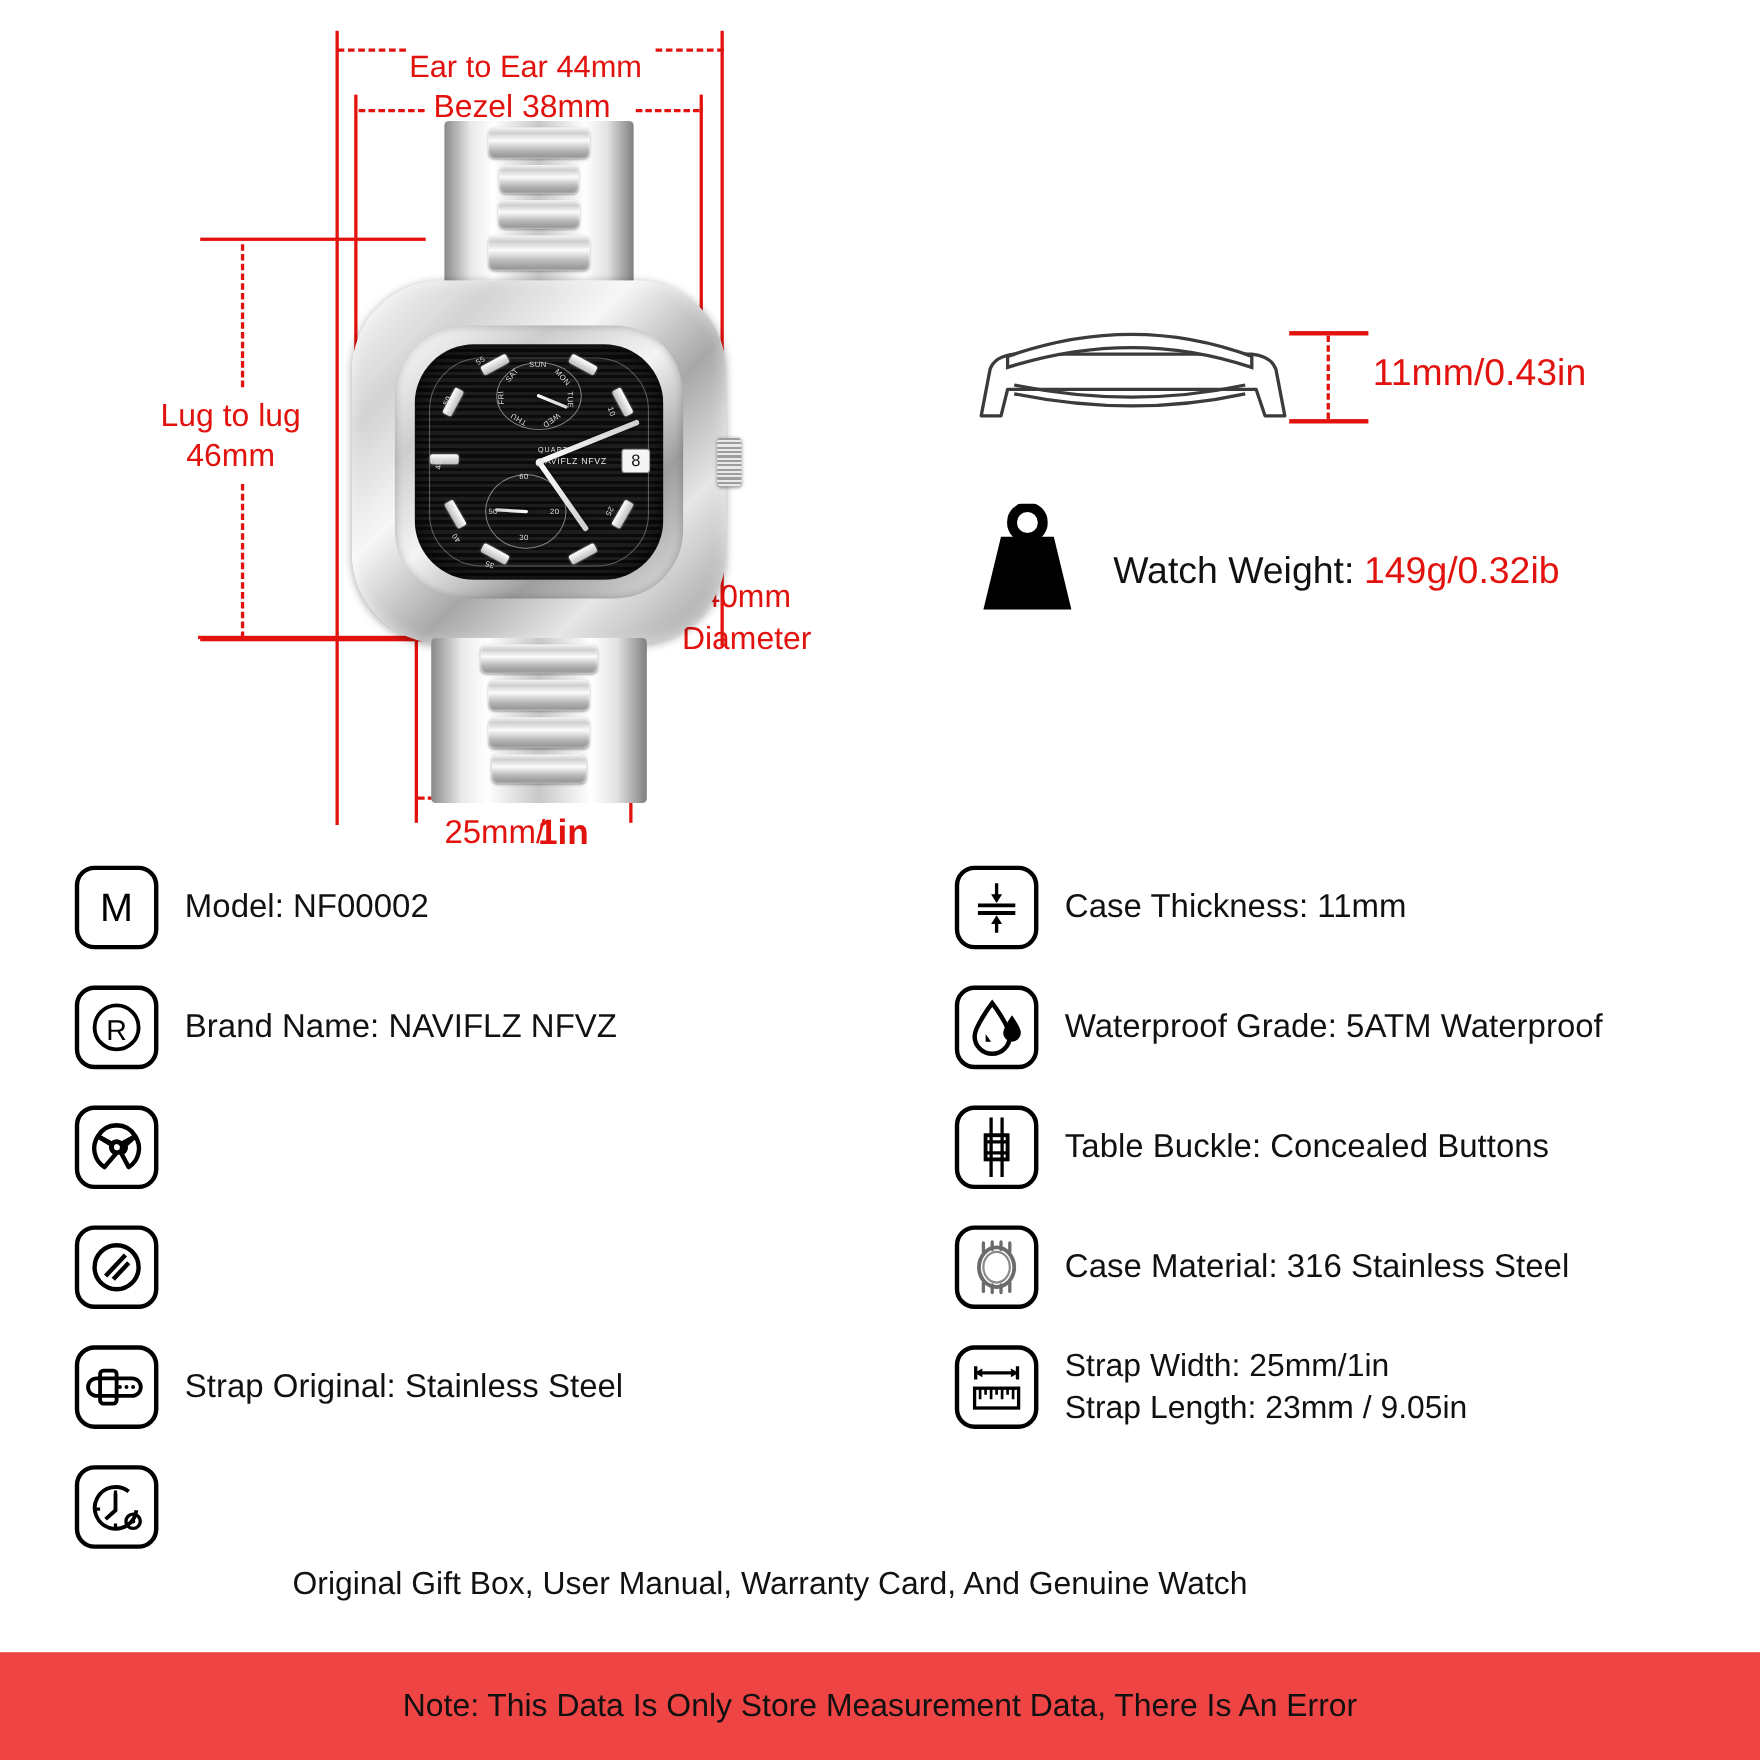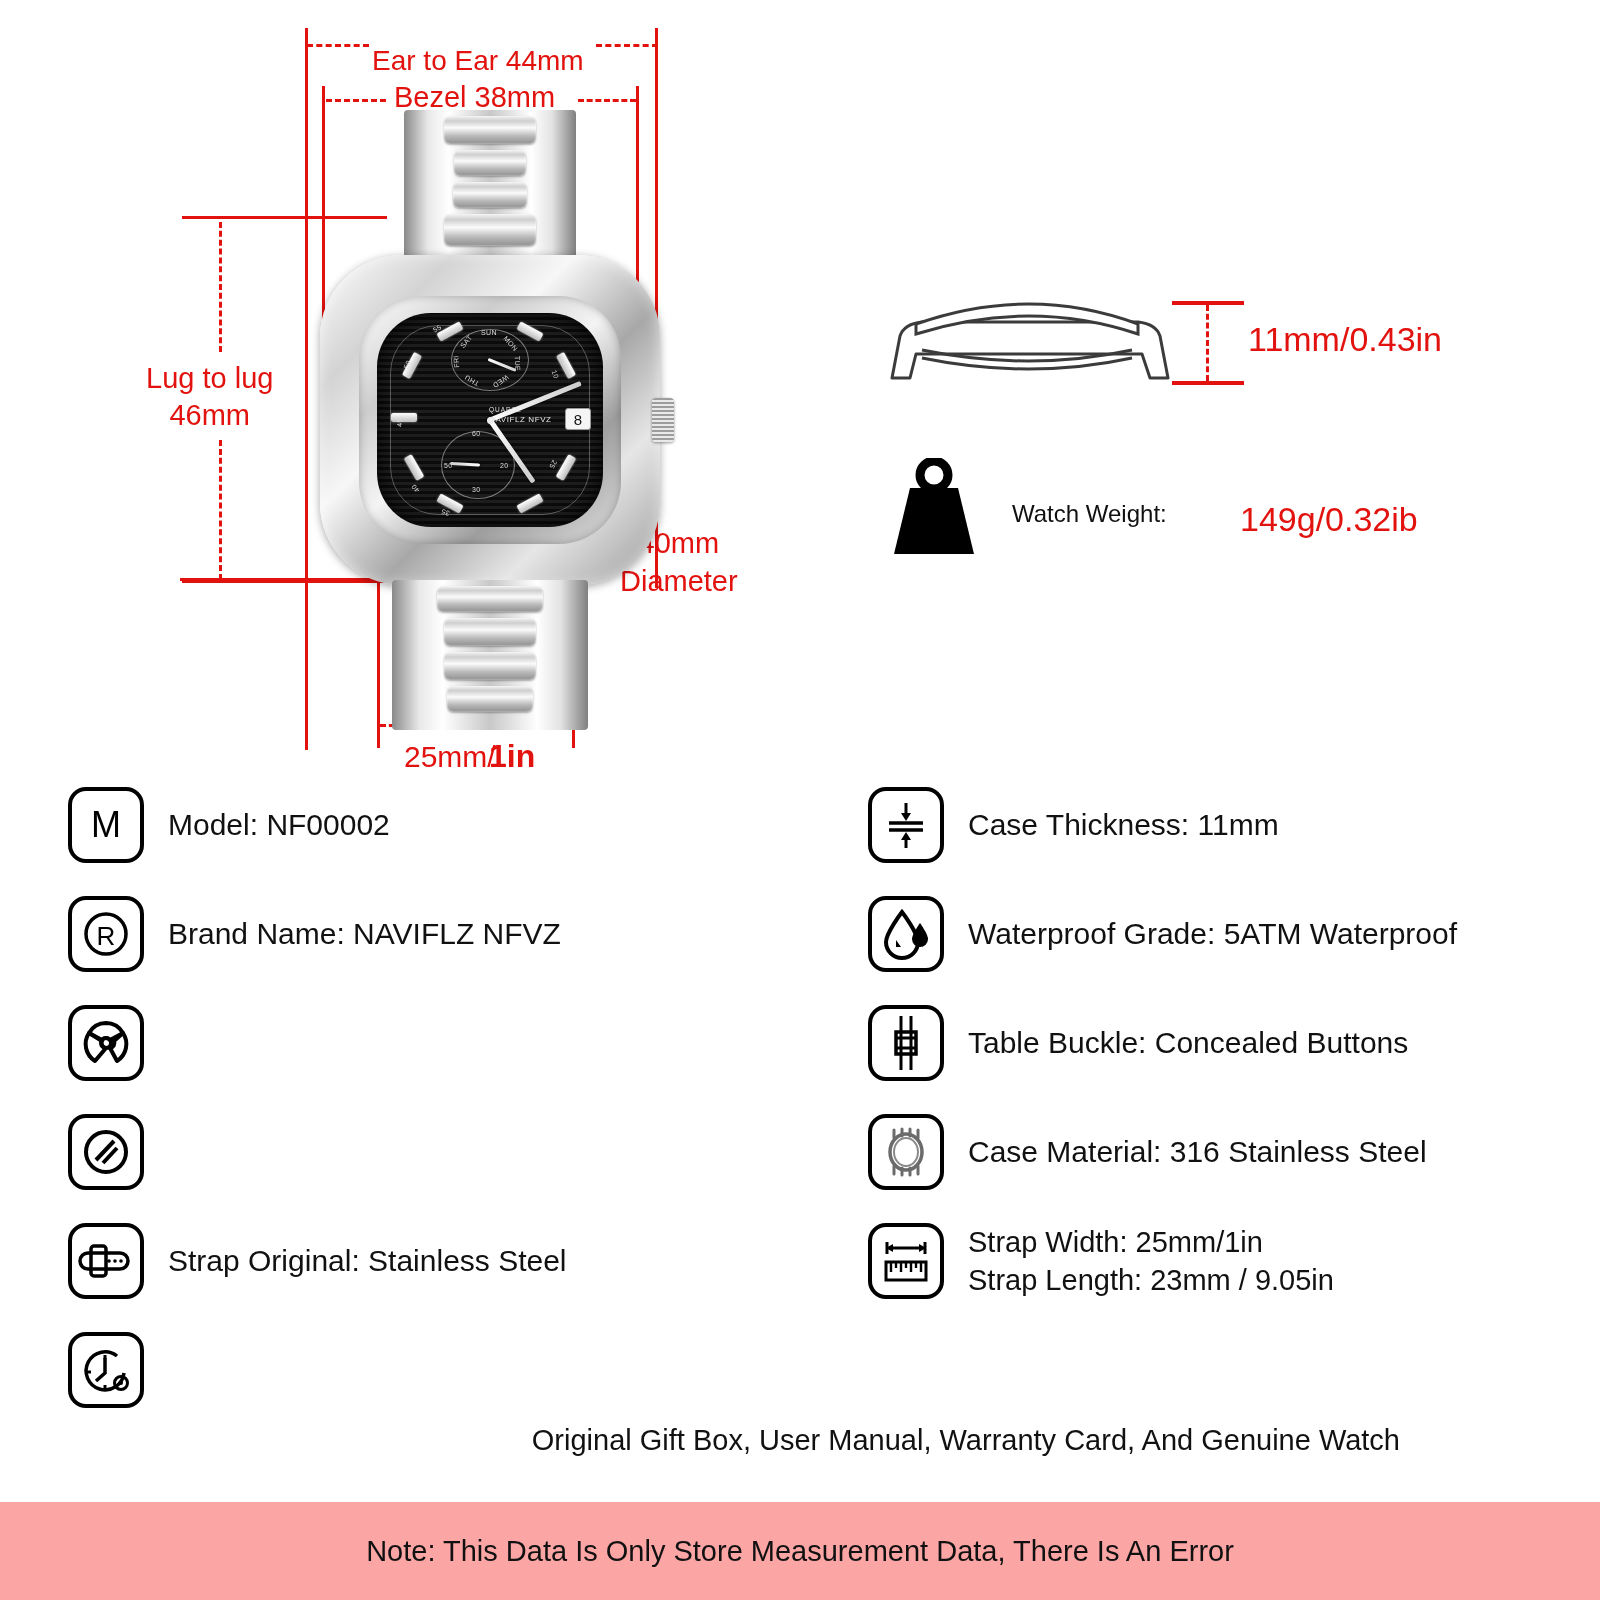--- a/index.html
+++ b/index.html
@@ -118,26 +118,26 @@
     border: 4px solid #000; border-radius: 18px;
     display: flex; align-items: center; justify-content: center;
   }
   .spec-label {
     margin-left: 24px; font-size: 30px; color: #111;
     font-family: "Liberation Sans", sans-serif; white-space: nowrap;
   }
   .spec-label.two { line-height: 38px; font-size: 29px; white-space: pre-line; }
 
   .include-line {
-    position: absolute; top: 1424px; left: 0; width: 1400px; text-align: right;
+    position: absolute; top: 1424px; left: 0; width: 1400px; text-align: center;
     font-size: 29px; color: #111; font-family: "Liberation Sans", sans-serif;
   }
   .footer {
     position: absolute; left: 0; top: 1502px; width: 1600px; height: 98px;
-    background: #fca5a5; display: flex; align-items: center; justify-content: center;
+    background: #ef4444; display: flex; align-items: center; justify-content: center;
   }
   .footer-txt { font-size: 29px; color: #111; font-family: "Liberation Sans", sans-serif; }
 </style>
 </head>
 <body>
 
 <div id="page">
 
   <div class="rline" style="left:305px;top:28px;width:3px;height:722px;"></div>
   <div class="rline" style="left:655px;top:28px;width:3px;height:560px;"></div>
@@ -259,21 +259,21 @@
   <div class="rline" style="left:1172px;top:381px;width:72px;height:4px;"></div>
   <div class="rdash-v" style="left:1206px;top:305px;height:76px;"></div>
   <div class="red-txt" style="left:1248px;top:320px;font-size:34px;">11mm/0.43in</div>
 
   <div class="weight-icon">
     <svg width="92" height="102" viewBox="0 0 92 102">
       <circle cx="46" cy="17" r="14" fill="none" stroke="#000" stroke-width="9"></circle>
       <path d="M22 30 L70 30 L86 96 L6 96 Z" fill="#000"></path>
     </svg>
   </div>
-  <div style="position:absolute;left:1012px;top:500px;font-size:24px;color:#111;font-family:'Liberation Sans',sans-serif;">Watch Weight:</div>
+  <div style="position:absolute;left:1012px;top:500px;font-size:34px;color:#111;font-family:'Liberation Sans',sans-serif;">Watch Weight:</div>
   <div class="red-txt" style="left:1240px;top:500px;font-size:34px;">149g/0.32ib</div>
 
   <div class="specs">
 
     <div class="spec-col col-left">
 
       <div class="spec-row">
         <div class="spec-ico">
           <svg width="52" height="52" viewBox="0 0 52 52">
               <text x="26" y="38" font-family="Liberation Sans, sans-serif" font-size="36" text-anchor="middle" fill="#000">M</text>

